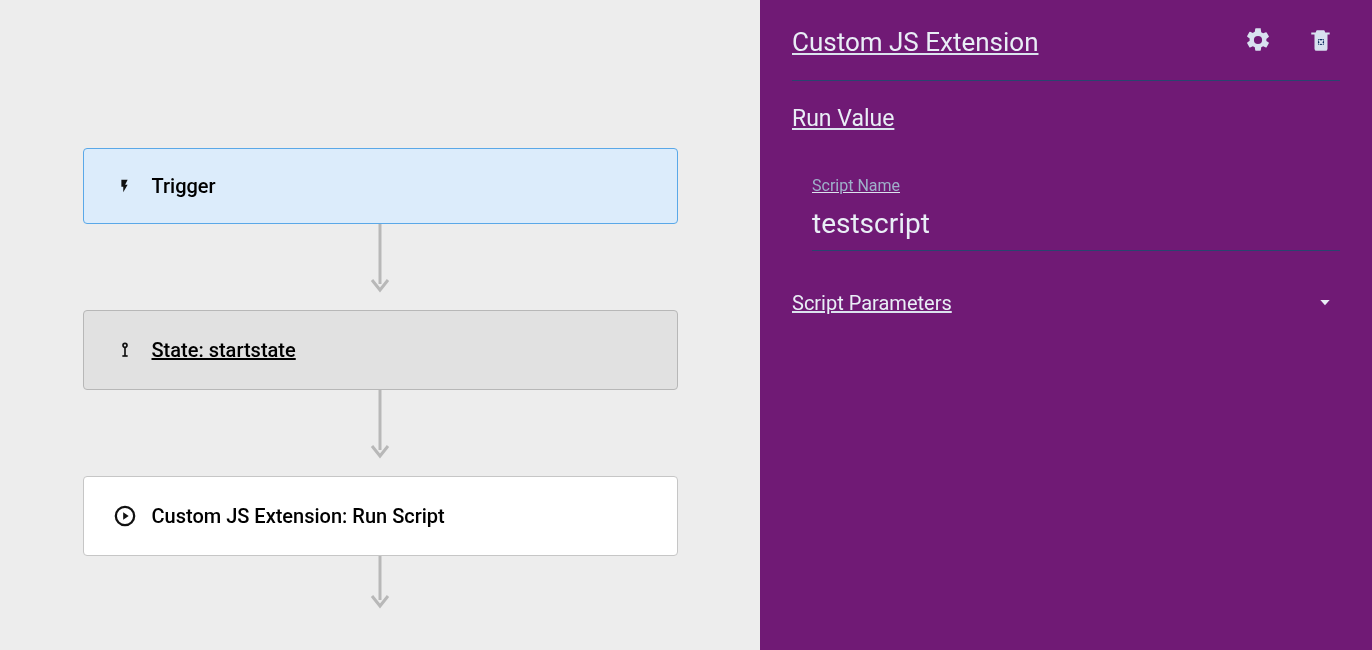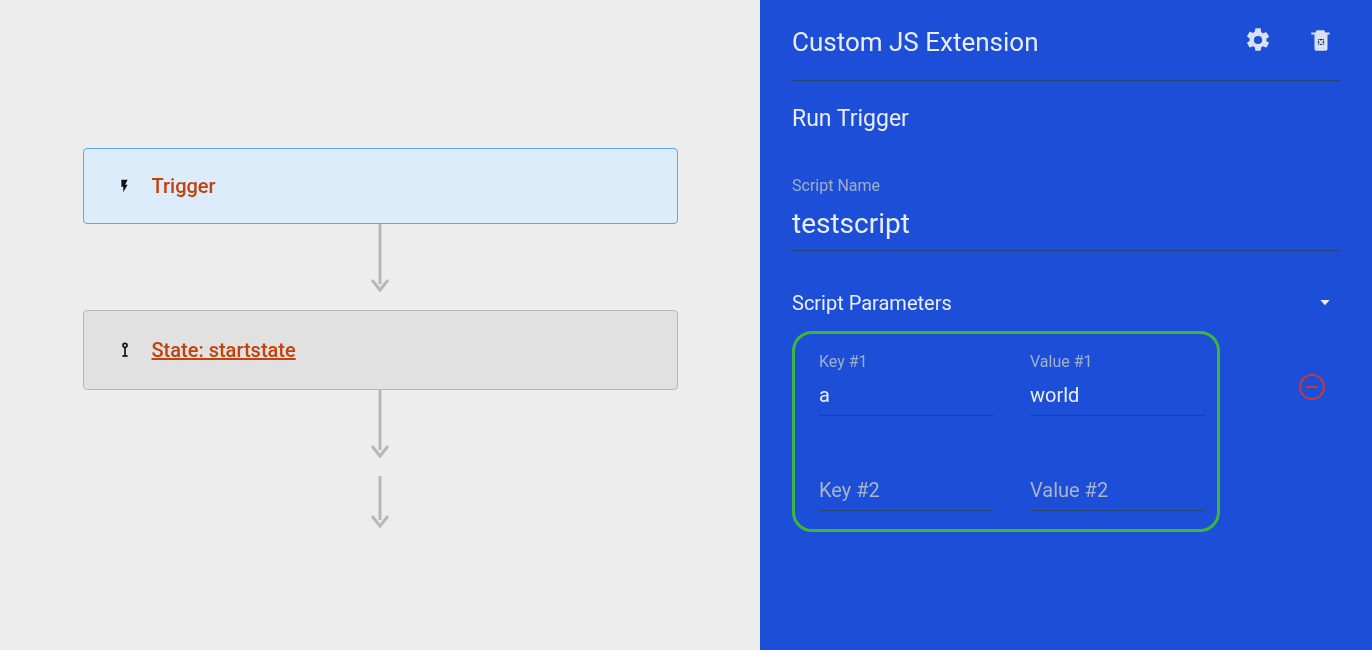--- a/index.html
+++ b/index.html
@@ -30,21 +30,21 @@
     }
     .node {
       border: 1px solid #bfbfbf;
       border-radius: 4px;
       background: #fff;
       display: flex;
       align-items: center;
       padding: 0 28px;
       height: 80px;
       font-size: 20px;
-      color: #c2410c;
+      color: #000000;
       font-weight: 500;
     }
     .node-trigger {
       background: #dcecfb;
       border: 1px solid #5aa8e8;
       height: 76px;
     }
     .node-state {
       background: #e1e1e1;
       border: 1px solid #b7b7b7;
@@ -63,27 +63,28 @@
     }
     .arrow-wrap {
       display: flex;
       justify-content: center;
       height: 86px;
       position: relative;
     }
     .arrow-wrap svg { display: block; }
     .panel {
       width: 612px;
-      background: #1d4ed8;
+      background: #701a75;
       color: #dbe3ee;
       padding: 18px 32px 0 32px;
       font-size: 18px;
       display: flex;
       flex-direction: column;
       position: relative;
+      text-decoration: underline;
     }
     .panel-header {
       display: flex;
       align-items: center;
       justify-content: space-between;
       border-bottom: 1px solid #29446f;
       padding: 8px 0 22px 0;
     }
     .panel-title {
       font-size: 26px;
@@ -96,21 +97,21 @@
       align-items: center;
       margin-right: 6px;
     }
     .panel-header-icons svg { fill: #d8e1ef; }
     .panel-subtitle {
       font-size: 23px;
       color: #e9eef6;
       margin: 24px 0 0 0;
       font-weight: 400;
     }
-    .field-block { margin-top: 44px; }
+    .field-block { margin-top: 44px; margin-left: 20px; }
     .field-label {
       font-size: 16px;
       color: #9fb0c9;
       margin-bottom: 8px;
     }
     .field-input {
       background: transparent;
       border: none;
       border-bottom: 1px solid #29446f;
       color: #e9eef6;
@@ -210,20 +211,29 @@
       <span>State: startstate</span>
     </div>
 
     <div class="arrow-wrap">
       <svg width="24" height="86">
           <line x1="12" y1="0" x2="12" y2="60" stroke="#b8b8b8" stroke-width="3"></line>
           <polyline points="4,56 12,66 20,56" fill="none" stroke="#b8b8b8" stroke-width="3"></polyline>
         </svg>
     </div>
 
+    <div class="node node-action">
+      <span class="icon">
+        <svg viewBox="0 0 24 24" width="22" height="22">
+            <circle cx="12" cy="12" r="10" fill="none" stroke="#111" stroke-width="2.5"></circle>
+            <polygon points="10,8 16,12 10,16" fill="#111"></polygon>
+          </svg>
+      </span>
+      <span>Custom JS Extension: Run Script</span>
+    </div>
 
     <div class="arrow-wrap" style="height:60px">
       <svg width="24" height="60">
           <line x1="12" y1="0" x2="12" y2="44" stroke="#b8b8b8" stroke-width="3"></line>
           <polyline points="4,40 12,50 20,40" fill="none" stroke="#b8b8b8" stroke-width="3"></polyline>
         </svg>
     </div>
 
   </div>
 </div>
@@ -241,56 +251,30 @@
       <span>
         <svg viewBox="0 0 24 24" width="26" height="28" fill="#d8e1ef">
             <path d="M6 7h12v13a2 2 0 0 1-2 2H8a2 2 0 0 1-2-2V7zm3-4h6l1 2h4v2H3V5h4l1-2z"></path>
             <rect x="9.2" y="11" width="5.6" height="5.6" rx="1" fill="#0a2a5e"></rect>
             <path d="M10 12l4 4M14 12l-4 4" stroke="#d8e1ef" stroke-width="1.8"></path>
           </svg>
       </span>
     </div>
   </div>
 
-  <div class="panel-subtitle">Run Trigger</div>
+  <div class="panel-subtitle">Run Value</div>
 
   <div class="field-block">
     <div class="field-label">Script Name</div>
     <input class="field-input" type="text" value="testscript" style="">
   </div>
 
   <div class="section-row">
     <span>Script Parameters</span>
     <span>
       <svg viewBox="0 0 24 24" width="18" height="14" fill="#e9eef6">
           <polygon points="4,7 20,7 12,16"></polygon>
         </svg>
     </span>
   </div>
 
-  <div style="position:relative;">
-    <div class="highlight-area">
-
-      <div class="param-row">
-        <div class="param-col">
-          <div class="field-label">Key #1</div>
-          <input class="underline" type="text" value="a" style="">
-        </div>
-        <div class="param-col">
-          <div class="field-label">Value #1</div>
-          <input class="underline" type="text" value="world" style="">
-        </div>
-        <span class="remove-btn"></span>
-      </div>
-
-      <div class="param-row second-row">
-        <div class="param-col">
-          <input class="underline placeholder-style" type="text" placeholder="Key #2" style="">
-        </div>
-        <div class="param-col">
-          <input class="underline placeholder-style" type="text" placeholder="Value #2" style="">
-        </div>
-      </div>
-
-    </div>
-  </div>
 
 </div>
 
 </body></html>

